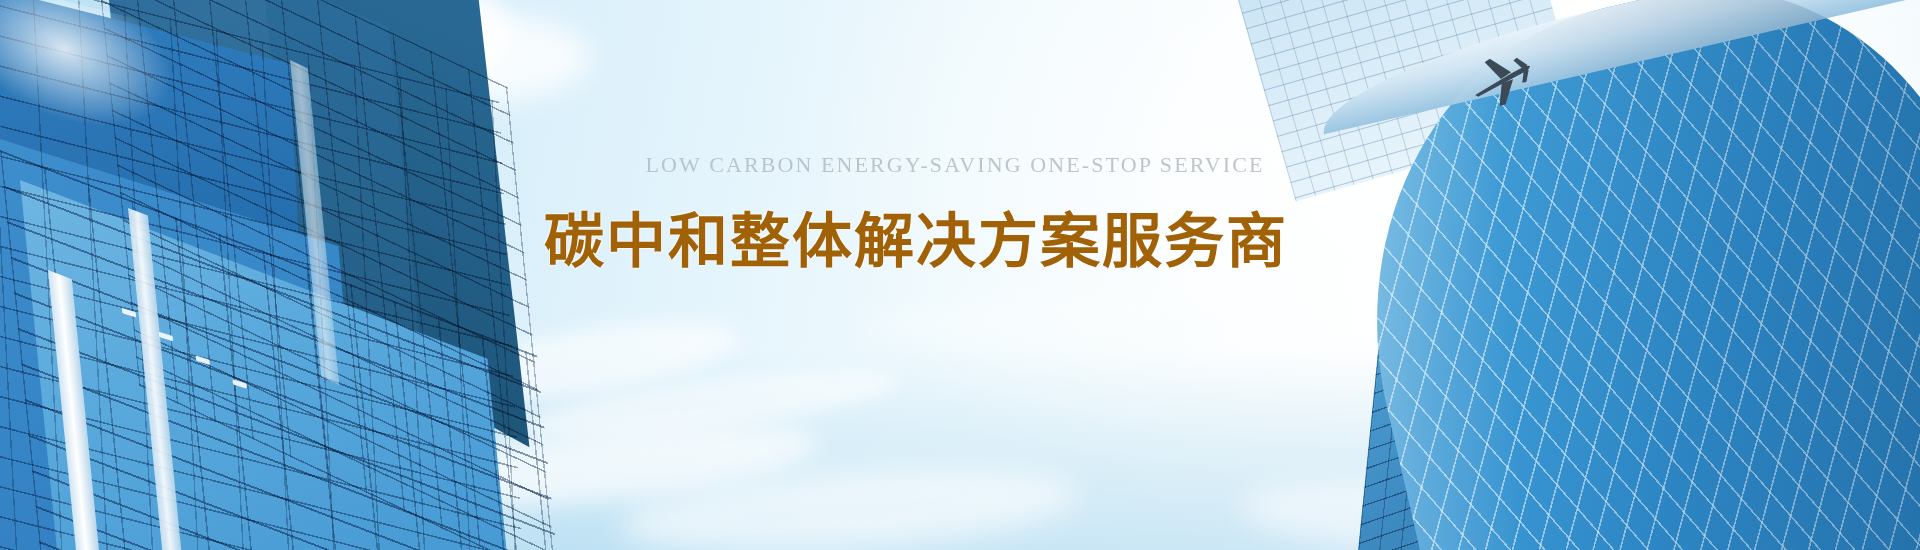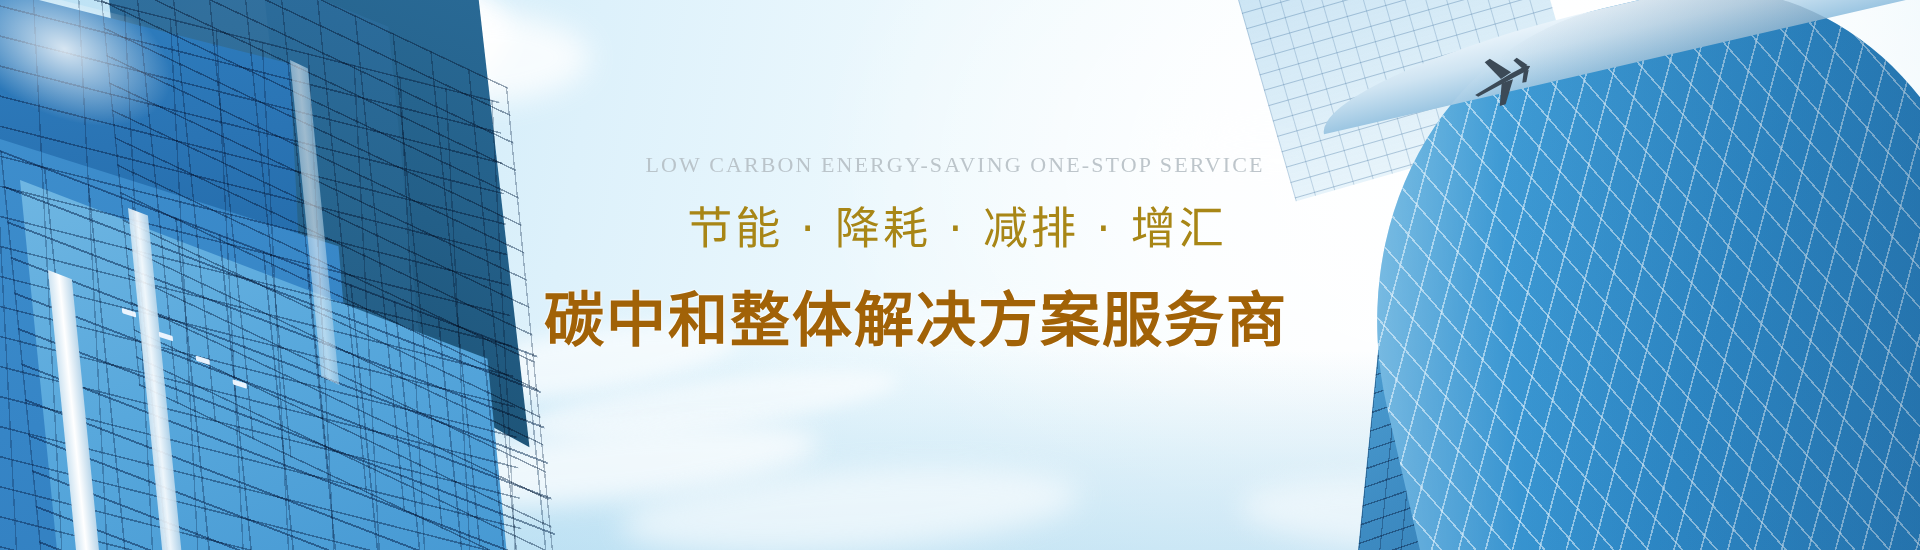--- a/index.html
+++ b/index.html
@@ -296,17 +296,16 @@
     <div class="lights">
       <i style="left:4px;  top:6px;"></i>
       <i style="left:40px; top:18px;"></i>
       <i style="left:76px; top:30px;"></i>
       <i style="left:112px;top:42px;"></i>
     </div>
   </div>
 
   <div class="copy">
     <div class="eyebrow">LOW CARBON ENERGY-SAVING ONE-STOP SERVICE</div>
-    <div class="subline">节能 · 降耗 · 减排 · 增汇</div>
     <h1 class="headline">碳中和整体解决方案服务商</h1>
   </div>
 
 </div>
 
 </body></html>

